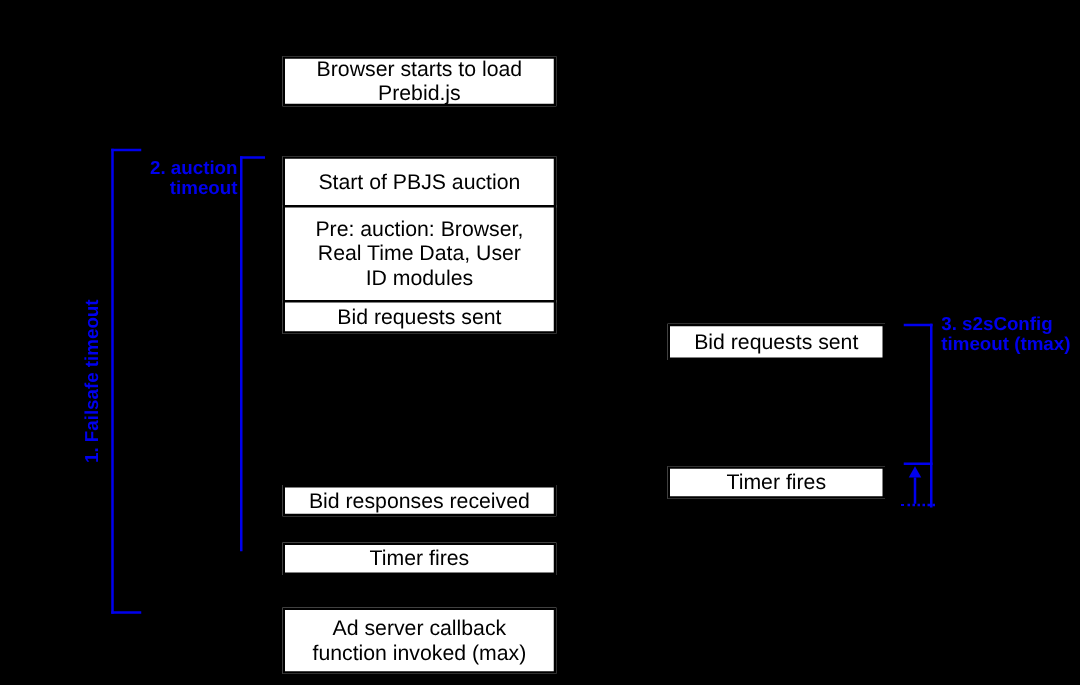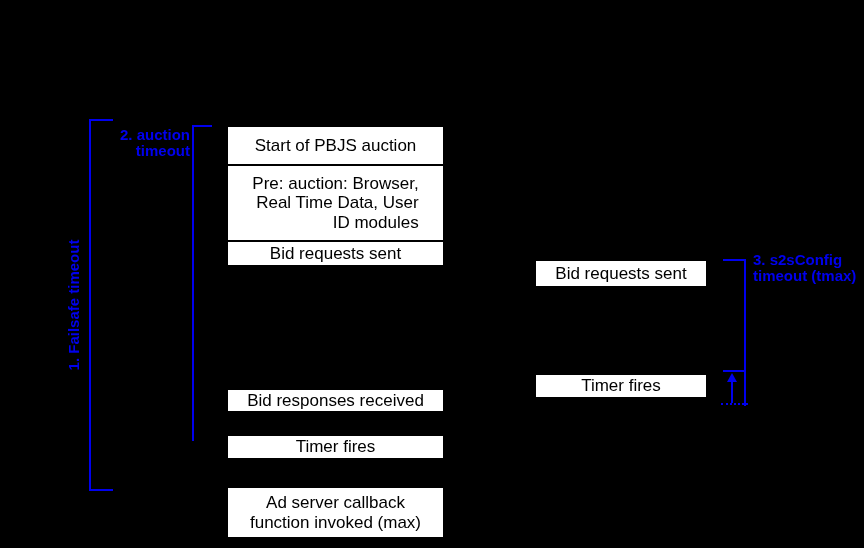--- a/index.html
+++ b/index.html
@@ -33,21 +33,20 @@
   }
   .stack {
     position: absolute;
     display: flex;
     flex-direction: column;
   }
   .stack .box {
     position: relative;
     left: auto; top: auto;
     width: 100%;
-    text-align: right;
   }
   .stack .box + .box { margin-top: -2px; }
   .bline {
     position: absolute;
     background: var(--accent-blue);
   }
   .bdotted {
     position: absolute;
     height: 0;
     border-top: 2px dotted var(--accent-blue);
@@ -72,20 +71,22 @@
     border-left: 5px solid transparent;
     border-right: 5px solid transparent;
     border-bottom: 9px solid var(--accent-blue);
   }
 </style>
 </head>
 <body>
 
 <div class="canvas">
 
+  <div class="box" style="left:226px; top:45px; width:219px; height:40px;">Browser starts to load
+Prebid.js</div>
 
   <div class="stack" style="left:226px; top:125px; width:219px;">
     <div class="box" style="height:41px;">Start of PBJS auction</div>
     <div class="box" style="height:78px;">Pre: auction: Browser,
 Real Time Data, User
 ID modules</div>
     <div class="box" style="height:27px;">Bid requests sent</div>
   </div>
 
   <div class="box" style="left:226px; top:388px; width:219px; height:25px;">Bid responses received</div>

